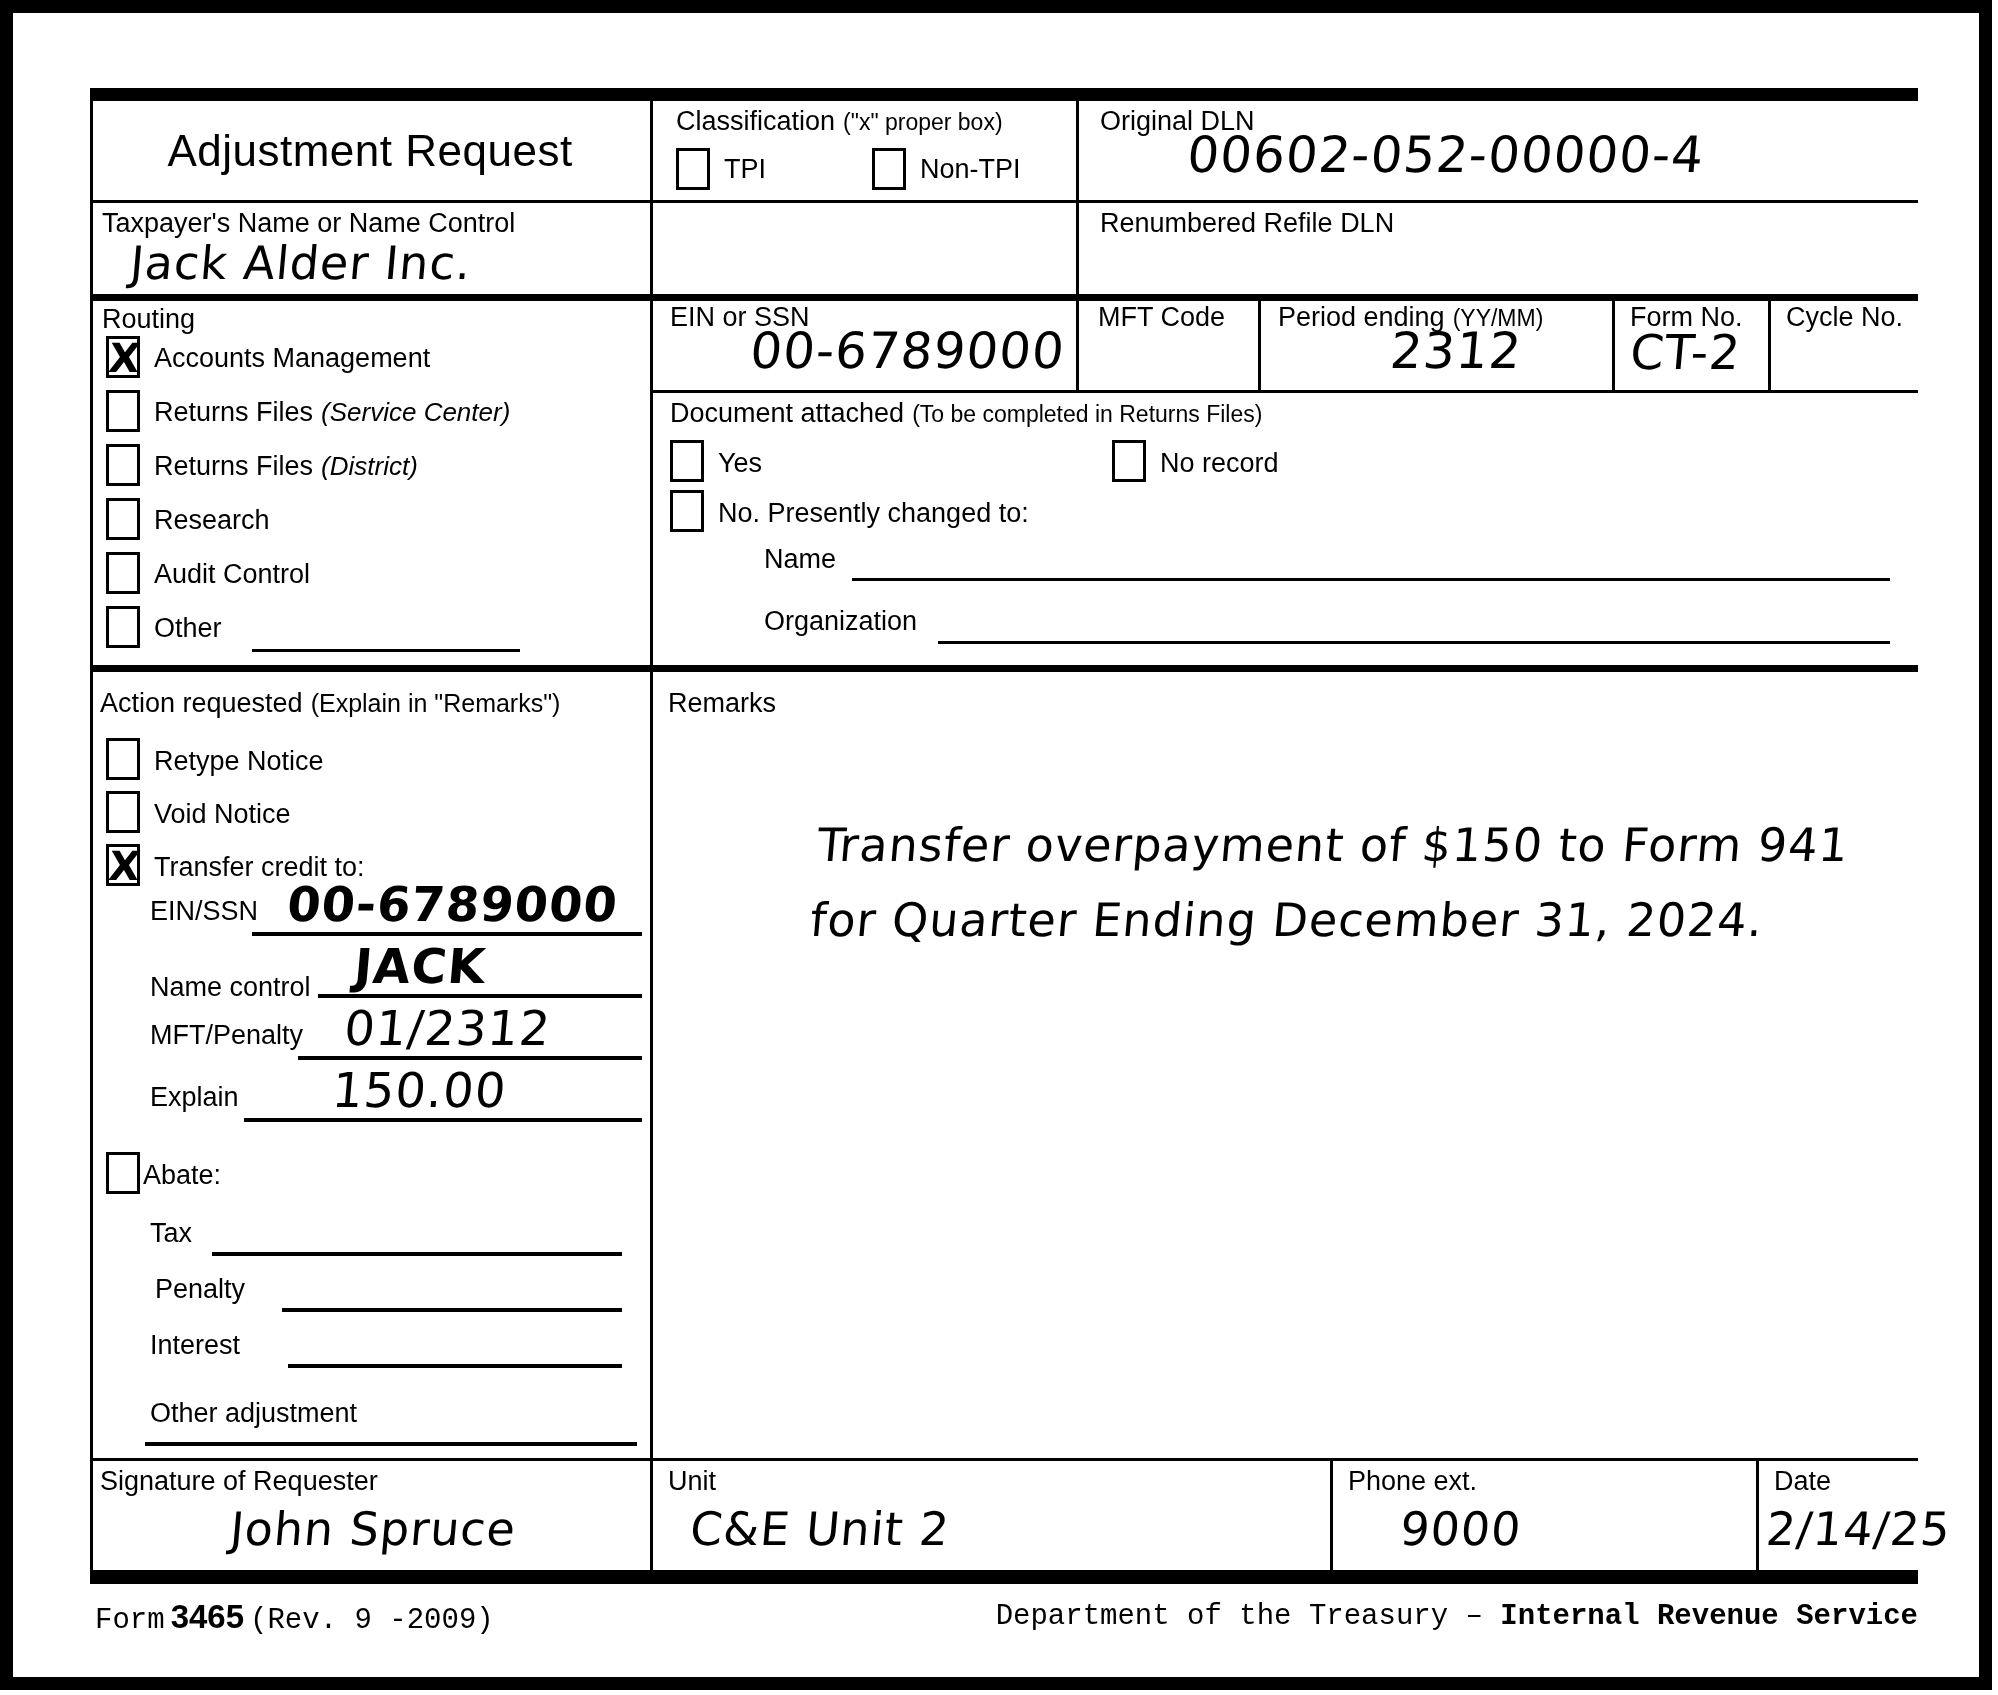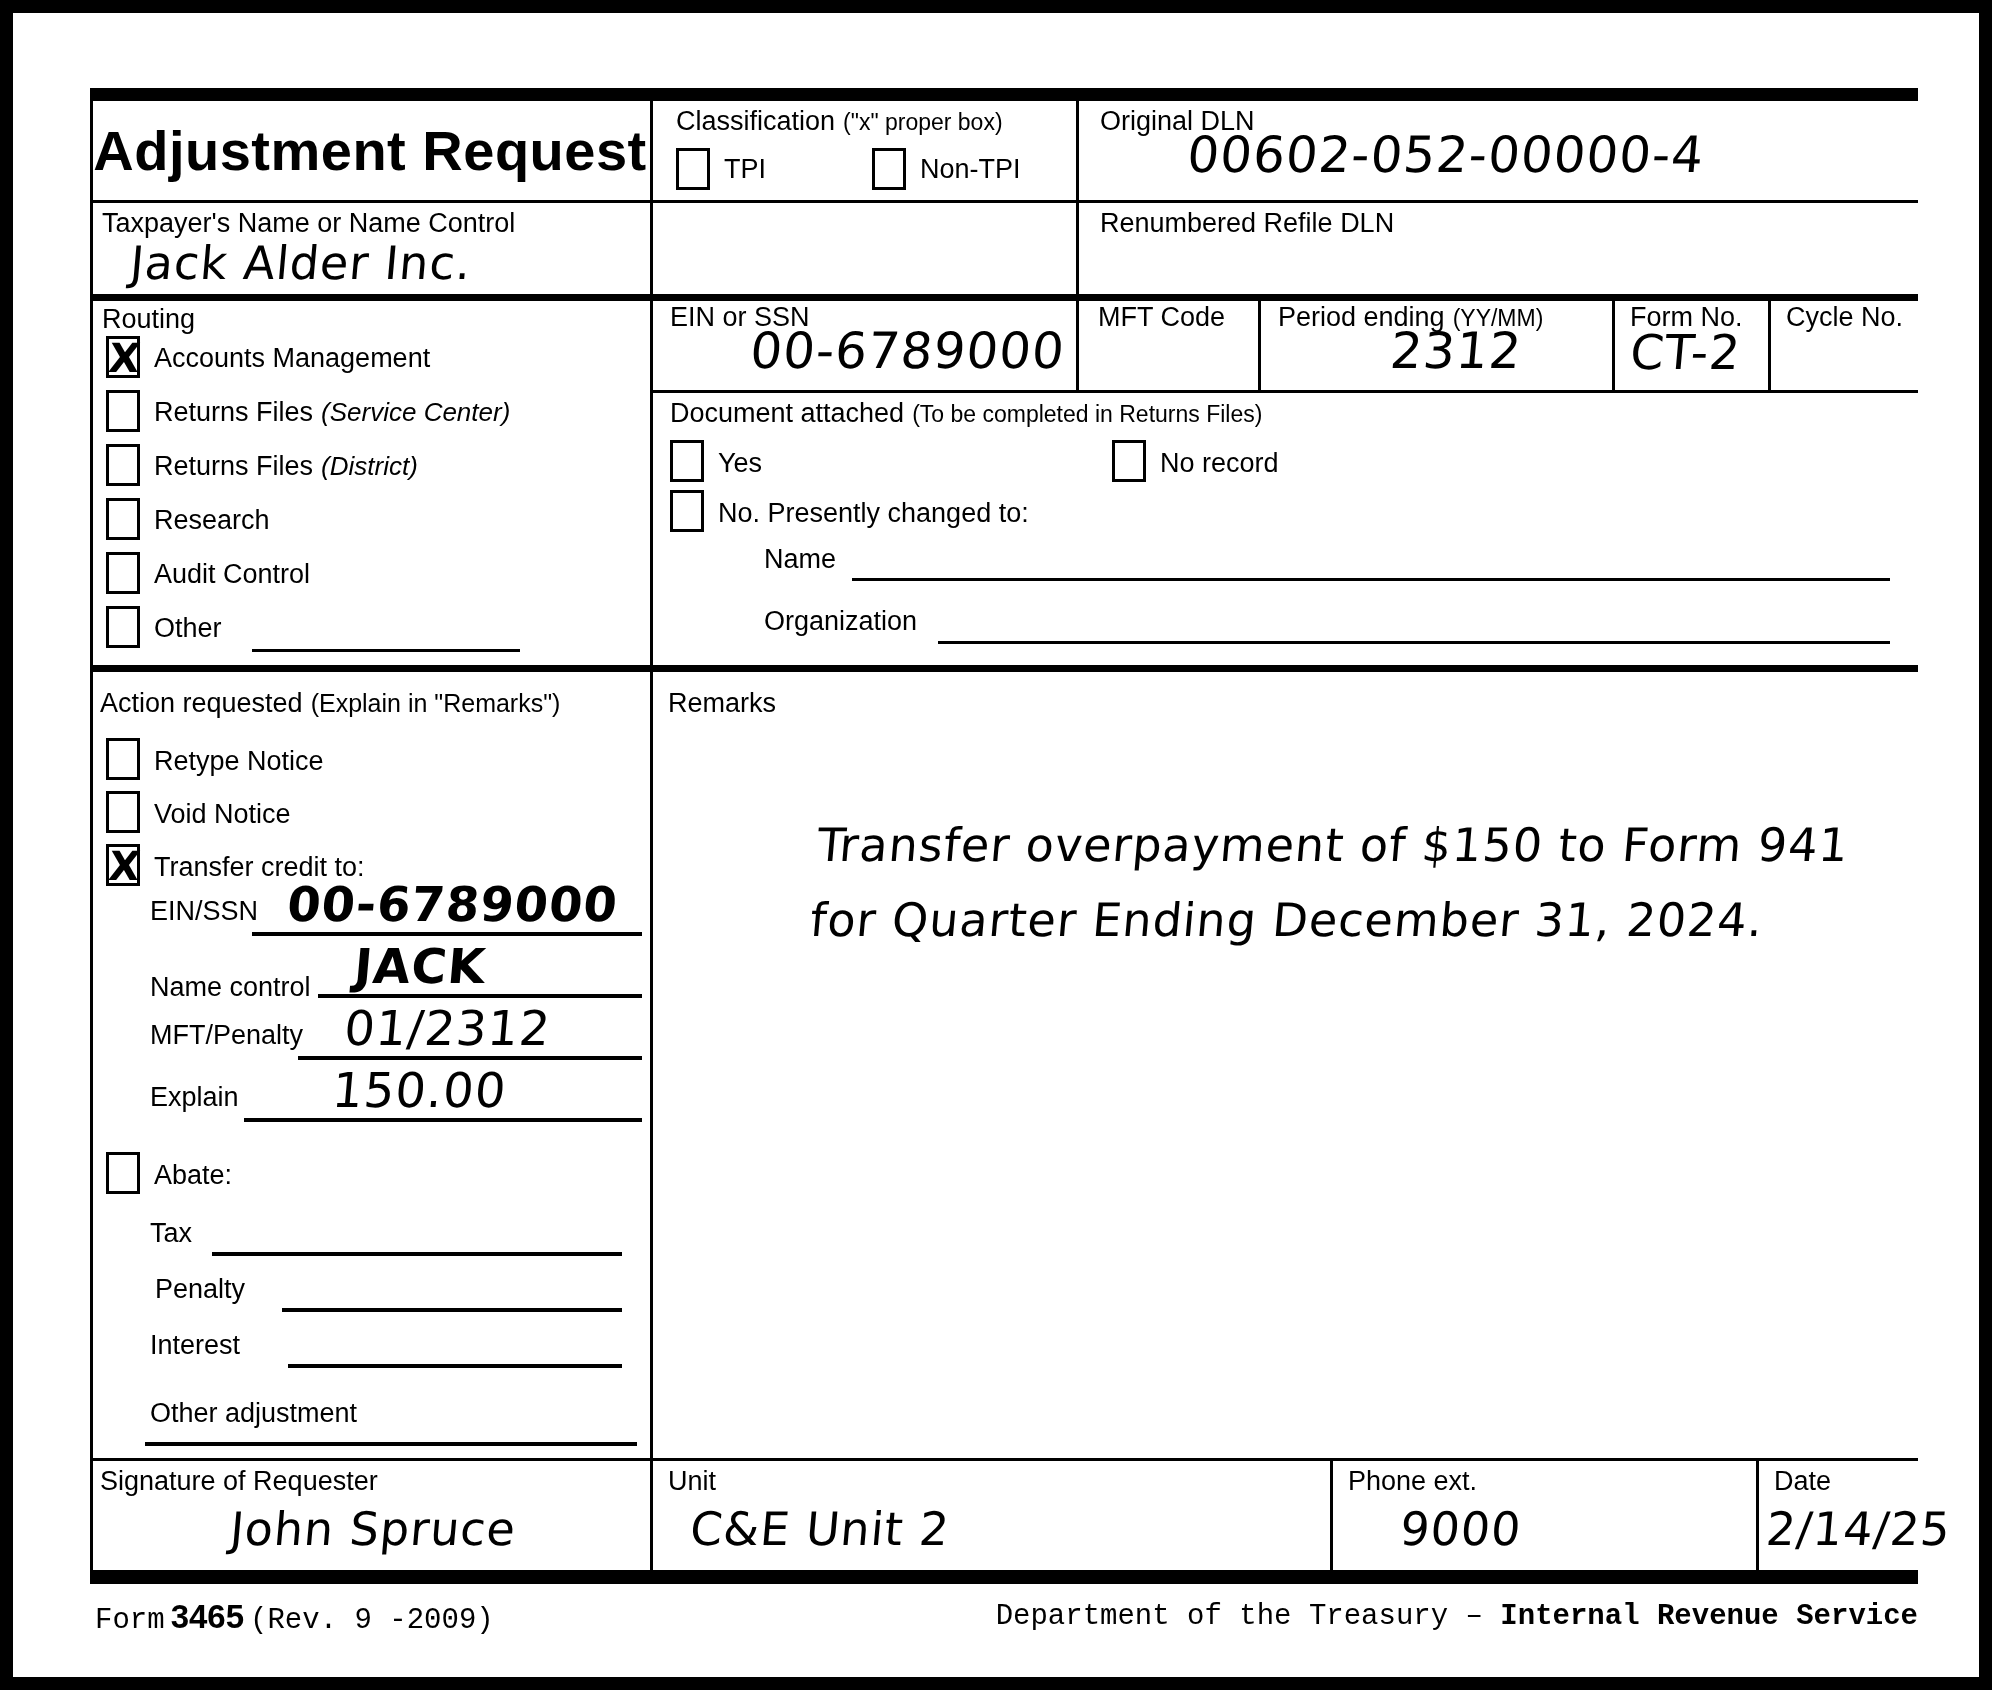--- a/index.html
+++ b/index.html
@@ -4,21 +4,21 @@
 <style>
   html,body { margin:0; padding:0; background:#fff; }
   body { width:1998px; height:1695px; position:relative; font-family:"Liberation Sans",sans-serif; color:#000; }
   * { box-sizing:border-box; }
   .frame { position:absolute; left:0; top:0; width:1992px; height:1690px; border:13px solid #000; background:#fff; }
   .abs { position:absolute; }
   .hline,.vline { position:absolute; background:#000; }
   .lbl { font-size:27px; white-space:nowrap; }
   .note { font-size:23px; margin-left:8px; white-space:nowrap; }
   .inote { font-size:26px; font-style:italic; margin-left:8px; white-space:nowrap; }
-  .title { display:flex; align-items:center; justify-content:center; font-weight:bold; font-size:56px; letter-spacing:0.5px; }
+  .title { display:flex; align-items:center; justify-content:center; font-weight:normal; font-size:44px; letter-spacing:0.5px; }
   .cb { position:absolute; width:34px; height:42px; border:3px solid #000; text-align:center; background:#fff; }
   .cb .mark { display:block; font-size:40px; line-height:38px; font-weight:bold; font-family:"DejaVu Sans",sans-serif; transform:skewX(-6deg); }
   .hw { font-family:"DejaVu Sans",cursive; transform:skewX(-5deg); transform-origin:left bottom; letter-spacing:1px; white-space:nowrap; }
   .hw50 { font-size:50px; }
   .hw48 { font-size:48px; }
   .hw46 { font-size:46px; }
   .bold { font-weight:bold; }
   .ft { font-size:29px; white-space:nowrap;font-family:Liberation Mono, monospace; }
   .ftnum { font-size:33px; font-weight:bold; margin:0 6px; }
 </style>
@@ -154,21 +154,21 @@
 <div class="hline" style="left:298px;top:1056px;width:344px;height:4px"></div>
 <div class="abs hw hw48" style="left:342px;top:1000px">01/2312</div>
 
 <div class="abs lbl" style="left:150px;top:1082px">Explain</div>
 <div class="hline" style="left:244px;top:1118px;width:398px;height:4px"></div>
 <div class="abs hw hw48" style="left:330px;top:1062px">150.00</div>
 
 <div class="cb" style="left:106px;top:1152px">
     <span class="mark"></span>
   </div>
-<div class="abs lbl" style="left:154px;top:1160px">Abate:</div>
+<div class="abs lbl" style="left:143px;top:1160px">Abate:</div>
 
 <div class="abs lbl" style="left:150px;top:1218px">Tax</div>
 <div class="hline" style="left:212px;top:1252px;width:410px;height:4px"></div>
 <div class="abs lbl" style="left:155px;top:1274px">Penalty</div>
 <div class="hline" style="left:282px;top:1308px;width:340px;height:4px"></div>
 <div class="abs lbl" style="left:150px;top:1330px">Interest</div>
 <div class="hline" style="left:288px;top:1364px;width:334px;height:4px"></div>
 
 <div class="abs lbl" style="left:150px;top:1398px">Other adjustment</div>
 <div class="hline" style="left:145px;top:1442px;width:492px;height:4px"></div>

